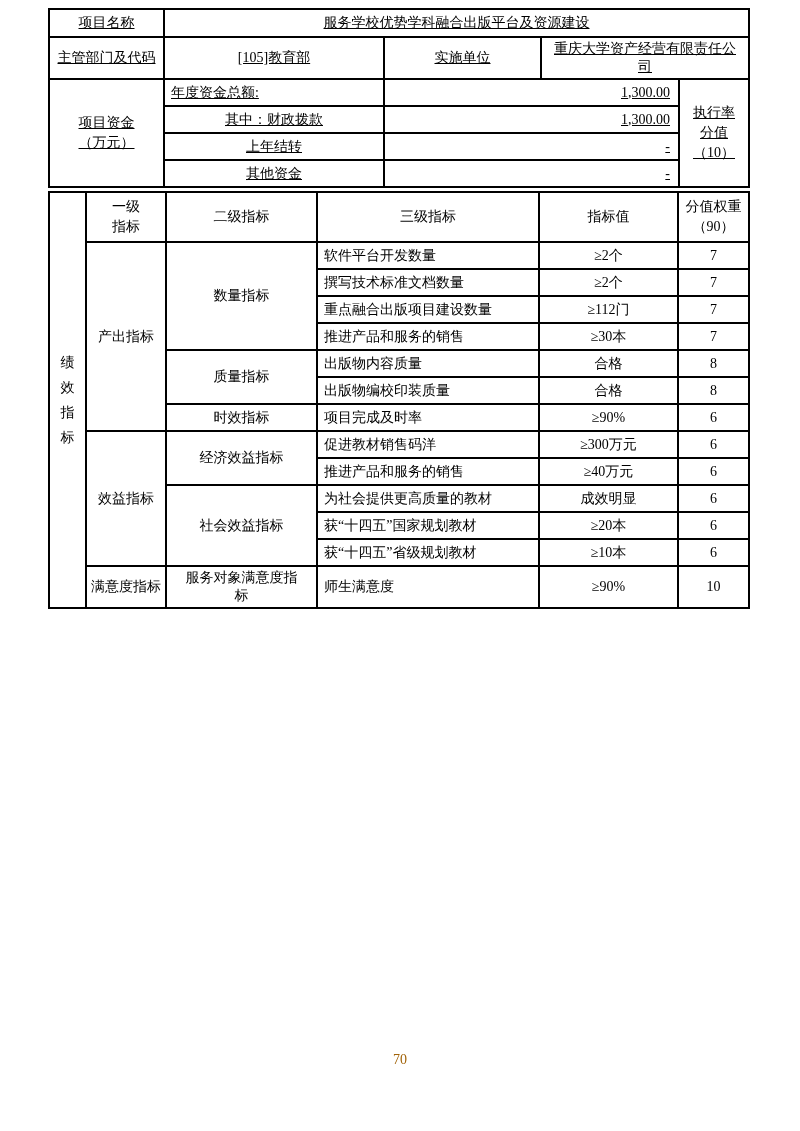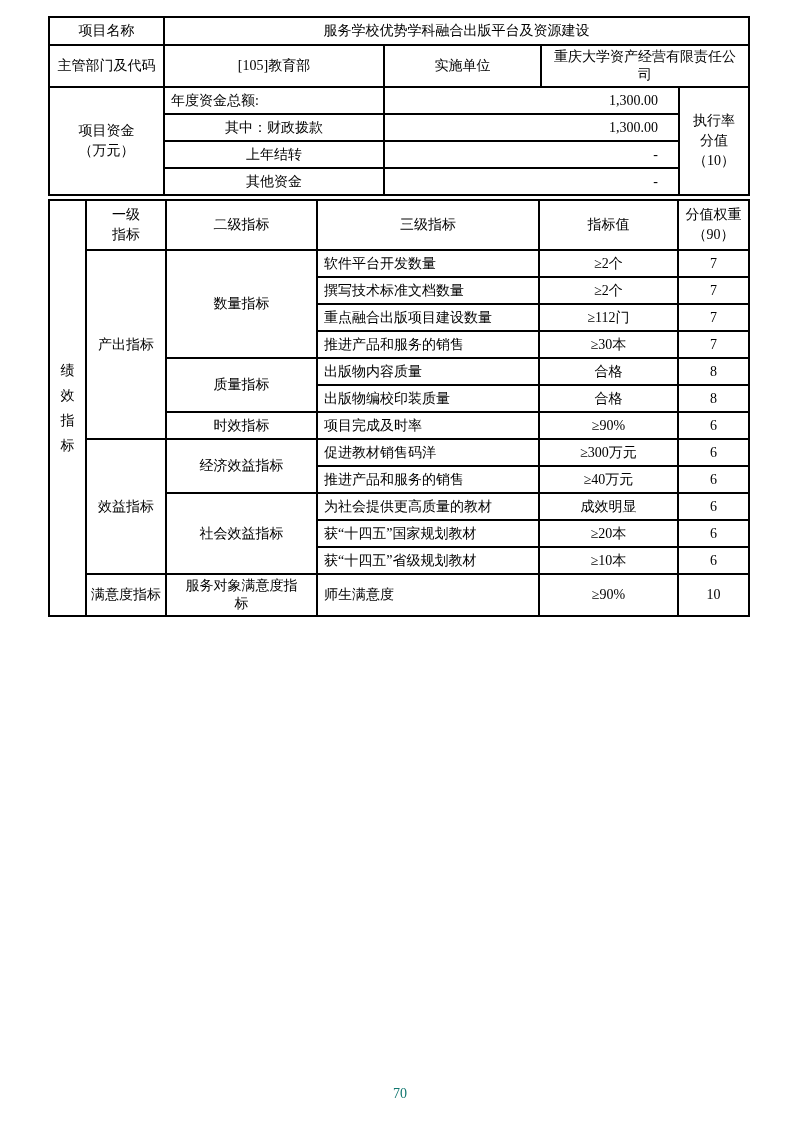--- a/index.html
+++ b/index.html
@@ -23,35 +23,35 @@
     text-align: center;
     font-size: 15px;
   }
 
   table {
     border-collapse: collapse;
     table-layout: fixed;
     width: 700px;
     margin-left: 48px;
   }
-  table.info { margin-top: 16px; }
+  table.info { margin-top: 8px; text-decoration: underline; }
   table.goal { margin-top: -2px; }
   table.indicators { margin-top: 3px; }
 
   td {
     border: 2px solid #000;
     font-size: 14px;
     padding: 2px 6px;
     text-align: center;
     vertical-align: middle;
     overflow: hidden;
   }
   .pre { white-space: pre-line; line-height: 20px; }
   .left { text-align: left; }
-  .right { text-align: right; padding-right: 20px; }
+  .right { text-align: right; padding-right: 8px; }
 
   .vlabel {
     width: 1em;
     margin: 0 auto;
     word-break: break-all;
     line-height: 25px;
     font-size: 14px;
     text-align: center;
   }
 
@@ -64,25 +64,25 @@
 
   tr.h28 { height: 28px; }
   tr.h42 { height: 42px; }
   tr.h27 { height: 27px; }
   tr.h30 { height: 16px; margin-top: 10px; }
   tr.h50 { height: 50px; }
   tr.h160 { height: 160px; }
 
   .page-number {
     position: absolute;
-    top: 1086px;
+    top: 1052px;
     left: 0; right: 0;
     text-align: center;
     font-size: 14px;
-    color: #0f766e;
+    color: #a16207;
   }
 </style>
 </head>
 <body>
 
 <div class="page">
 
 
   <table class="info">
     <colgroup>

